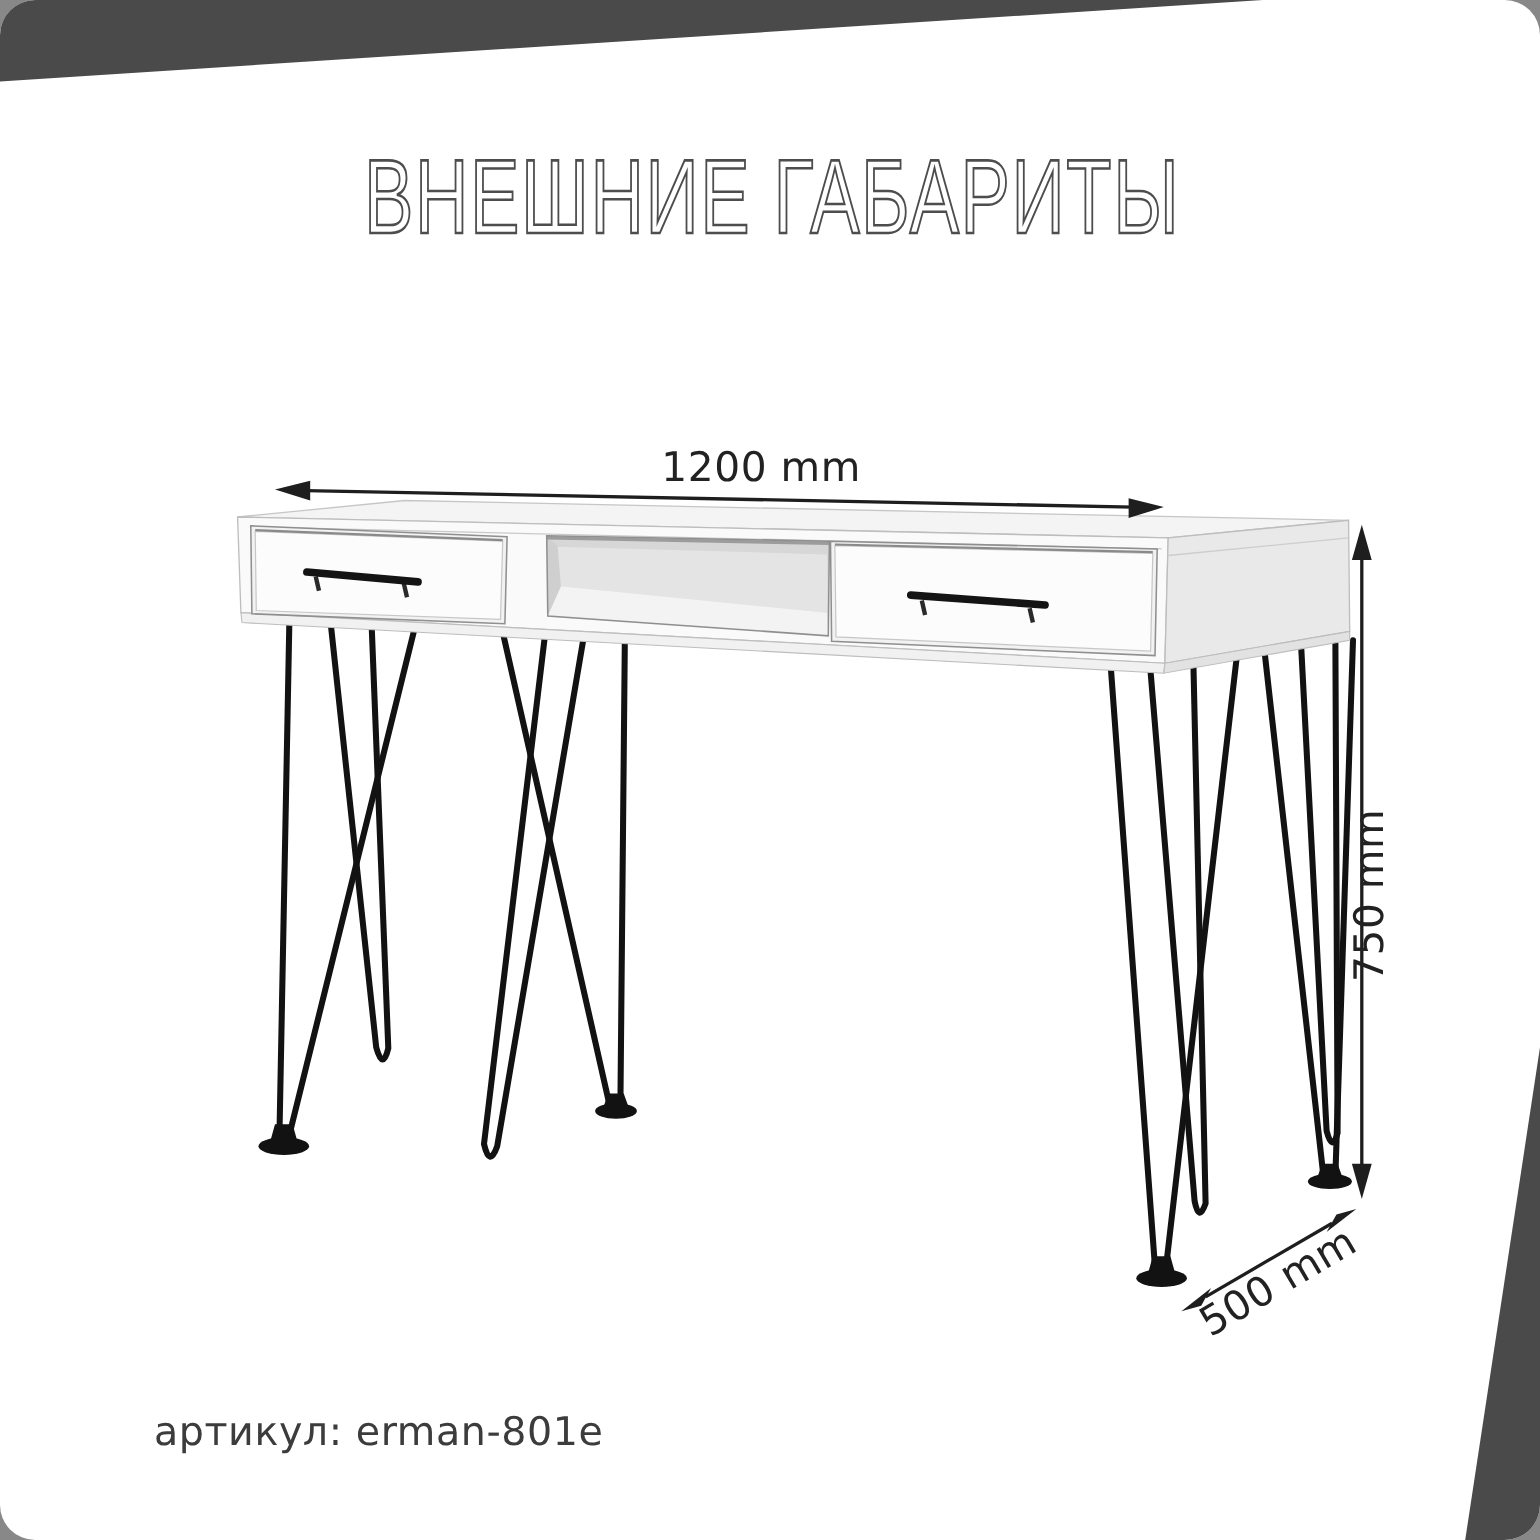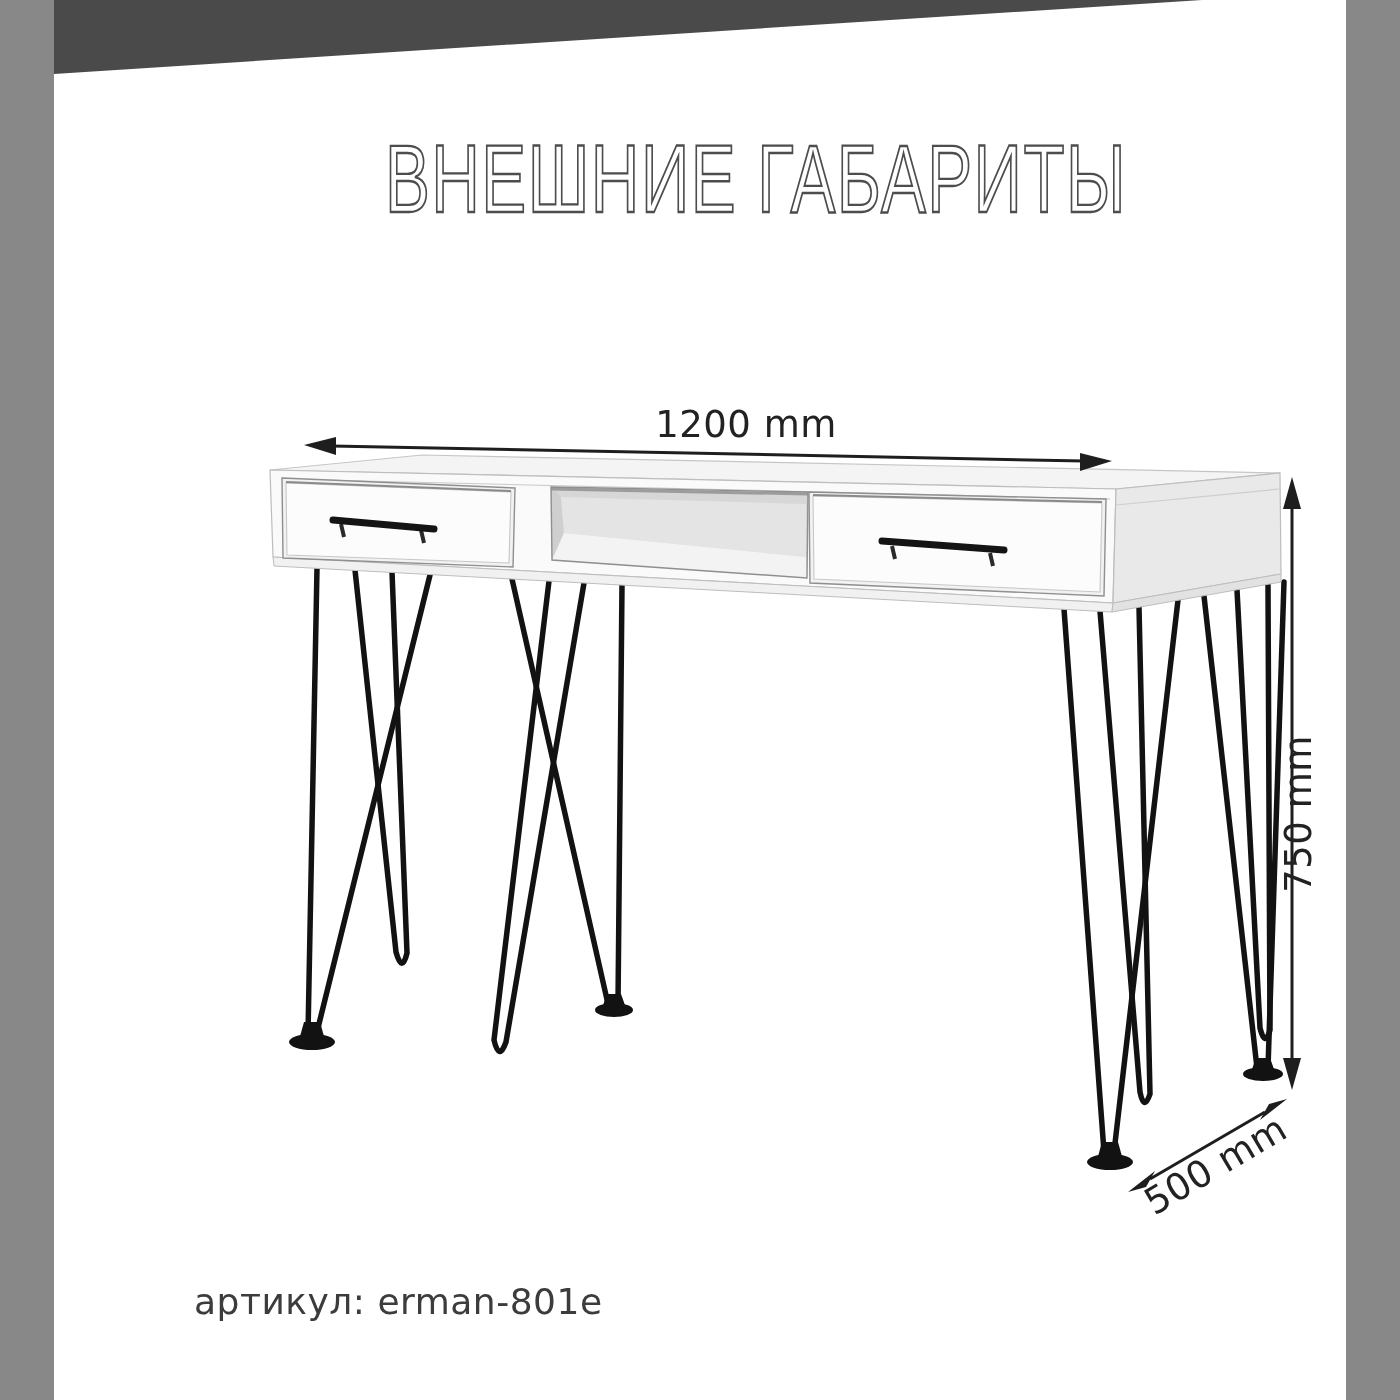--- a/index.html
+++ b/index.html
@@ -1,19 +1,20 @@
 <!DOCTYPE html>
 <html><head>
 <meta charset="utf-8">
 <style>
   html,body{margin:0;padding:0;background:#888;}
   .stage{
-    position:relative;width:1292px;height:1400px;background:#ffffff;
+    position:relative;width:1400px;height:1400px;background:#ffffff;
     overflow:hidden;margin:0 auto;
     font-family:"DejaVu Sans","Liberation Sans",sans-serif;
+    border-radius:32px;
   }
   .stage svg{position:absolute;left:0;top:0;}
   text{user-select:none;}
   .dim-label{
     font-family:"DejaVu Sans","Liberation Sans",sans-serif;
     font-size:37px;fill:#222222;font-weight:400;letter-spacing:0.5px;
   }
   .sku{
     font-family:"DejaVu Sans","Liberation Sans",sans-serif;
     font-size:36px;fill:#3c3c3c;letter-spacing:0.5px;

